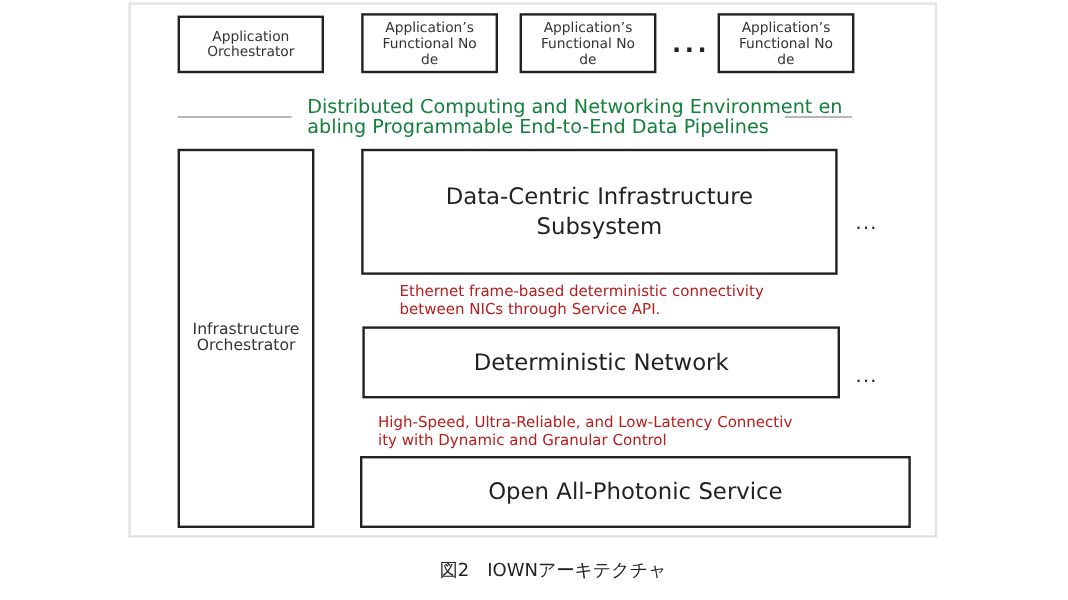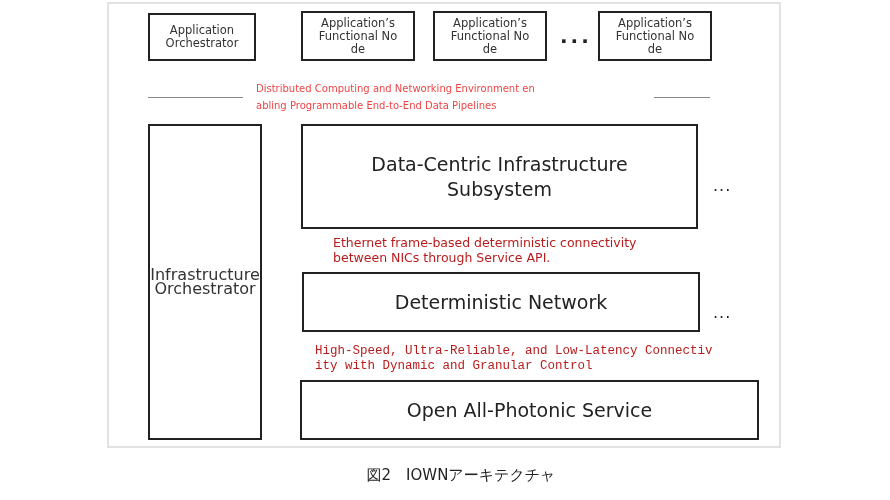--- a/index.html
+++ b/index.html
@@ -5,34 +5,34 @@
   html, body { margin: 0; padding: 0; background: #ffffff; }
   body { width: 890px; height: 500px; position: relative; overflow: hidden;
          font-family: "DejaVu Sans", sans-serif; color: #222; }
   .frame { position: absolute; left: 107px; top: 2px; width: 674px; height: 446px;
            border: 2px solid #e2e2e2; border-right-width: 2px; box-sizing: border-box; }
   .box { position: absolute; border: 2px solid #222; box-sizing: border-box; background: #fff;
          display: flex; align-items: center; justify-content: center; text-align: center; }
   .small { font-size: 11.5px; line-height: 13px; color: #333; }
   .big { font-size: 19px; line-height: 25px; color: #222; }
   .label { position: absolute; font-size: 12.5px; line-height: 15px; color: #b91c1c; white-space: pre; }
-  .dist { position: absolute; font-size: 10px; line-height: 17px; color: #ef4444; white-space: pre; }
+  .dist { position: absolute; font-size: 16px; line-height: 17px; color: #15803d; white-space: pre; }
   .hline { position: absolute; height: 1px; background: #888; }
   .dots { position: absolute; font-size: 16px; letter-spacing: 1px; color: #222; }
   .dots-big { font-size: 20px; letter-spacing: 3px; font-weight: bold; }
   .caption { position: absolute; left: 16px; width: 890px; top: 466px; text-align: center;
              font-size: 15px; color: #222; }
   .infra-label { position: absolute; left: 0; width: 100%; top: 142px; text-align: center; }
 </style>
 </head>
 <body>
 
 <div class="frame"></div>
 
-<div class="box small" style="left:148px; top:13px; width:108px; height:48px;">
+<div class="box small" style="left:148px; top:13px; width:122px; height:48px;">
   <span style="white-space:pre">Application
 Orchestrator</span>
 </div>
 <div class="box small" style="left:301px; top:11px; width:114px; height:50px;">
   <span style="white-space:pre">Application’s
 Functional No
 de</span>
 </div>
 <div class="box small" style="left:433px; top:11px; width:114px; height:50px;">
   <span style="white-space:pre">Application’s
@@ -45,38 +45,38 @@
 Functional No
 de</span>
 </div>
 
 <div class="hline" style="left:148px; top:97px; width:95px;"></div>
 <div class="dist" style="left:256px; top:80px;">Distributed Computing and Networking Environment en
 abling Programmable End-to-End Data Pipelines</div>
 <div class="hline" style="left:654px; top:97px; width:56px;"></div>
 
 <div class="box" style="left:148px; top:124px; width:114px; height:316px; display:block;">
-  <div class="infra-label small" style="white-space:pre; font-size:16px; line-height:14px;">Infrastructure
+  <div class="infra-label small" style="white-space:pre; font-size:13px; line-height:14px;">Infrastructure
 Orchestrator</div>
 </div>
 
 <div class="box big" style="left:301px; top:124px; width:397px; height:105px;">
   <span style="white-space:pre">Data-Centric Infrastructure
 Subsystem</span>
 </div>
 <div class="dots" style="left:713px; top:176px;">...</div>
 
 <div class="label" style="left:333px; top:235px;">Ethernet frame-based deterministic connectivity
 between NICs through Service API.</div>
 
 <div class="box big" style="left:302px; top:272px; width:398px; height:60px;">
   <span>Deterministic Network</span>
 </div>
 <div class="dots" style="left:713px; top:303px;">...</div>
 
-<div class="label" style="left:315px; top:344px;font-family:Liberation Mono, monospace;">High-Speed, Ultra-Reliable, and Low-Latency Connectiv
+<div class="label" style="left:315px; top:344px;">High-Speed, Ultra-Reliable, and Low-Latency Connectiv
 ity with Dynamic and Granular Control</div>
 
 <div class="box big" style="left:300px; top:380px; width:459px; height:60px;">
   <span>Open All-Photonic Service</span>
 </div>
 
 <div class="caption">図2　IOWNアーキテクチャ</div>
 
 </body></html>

